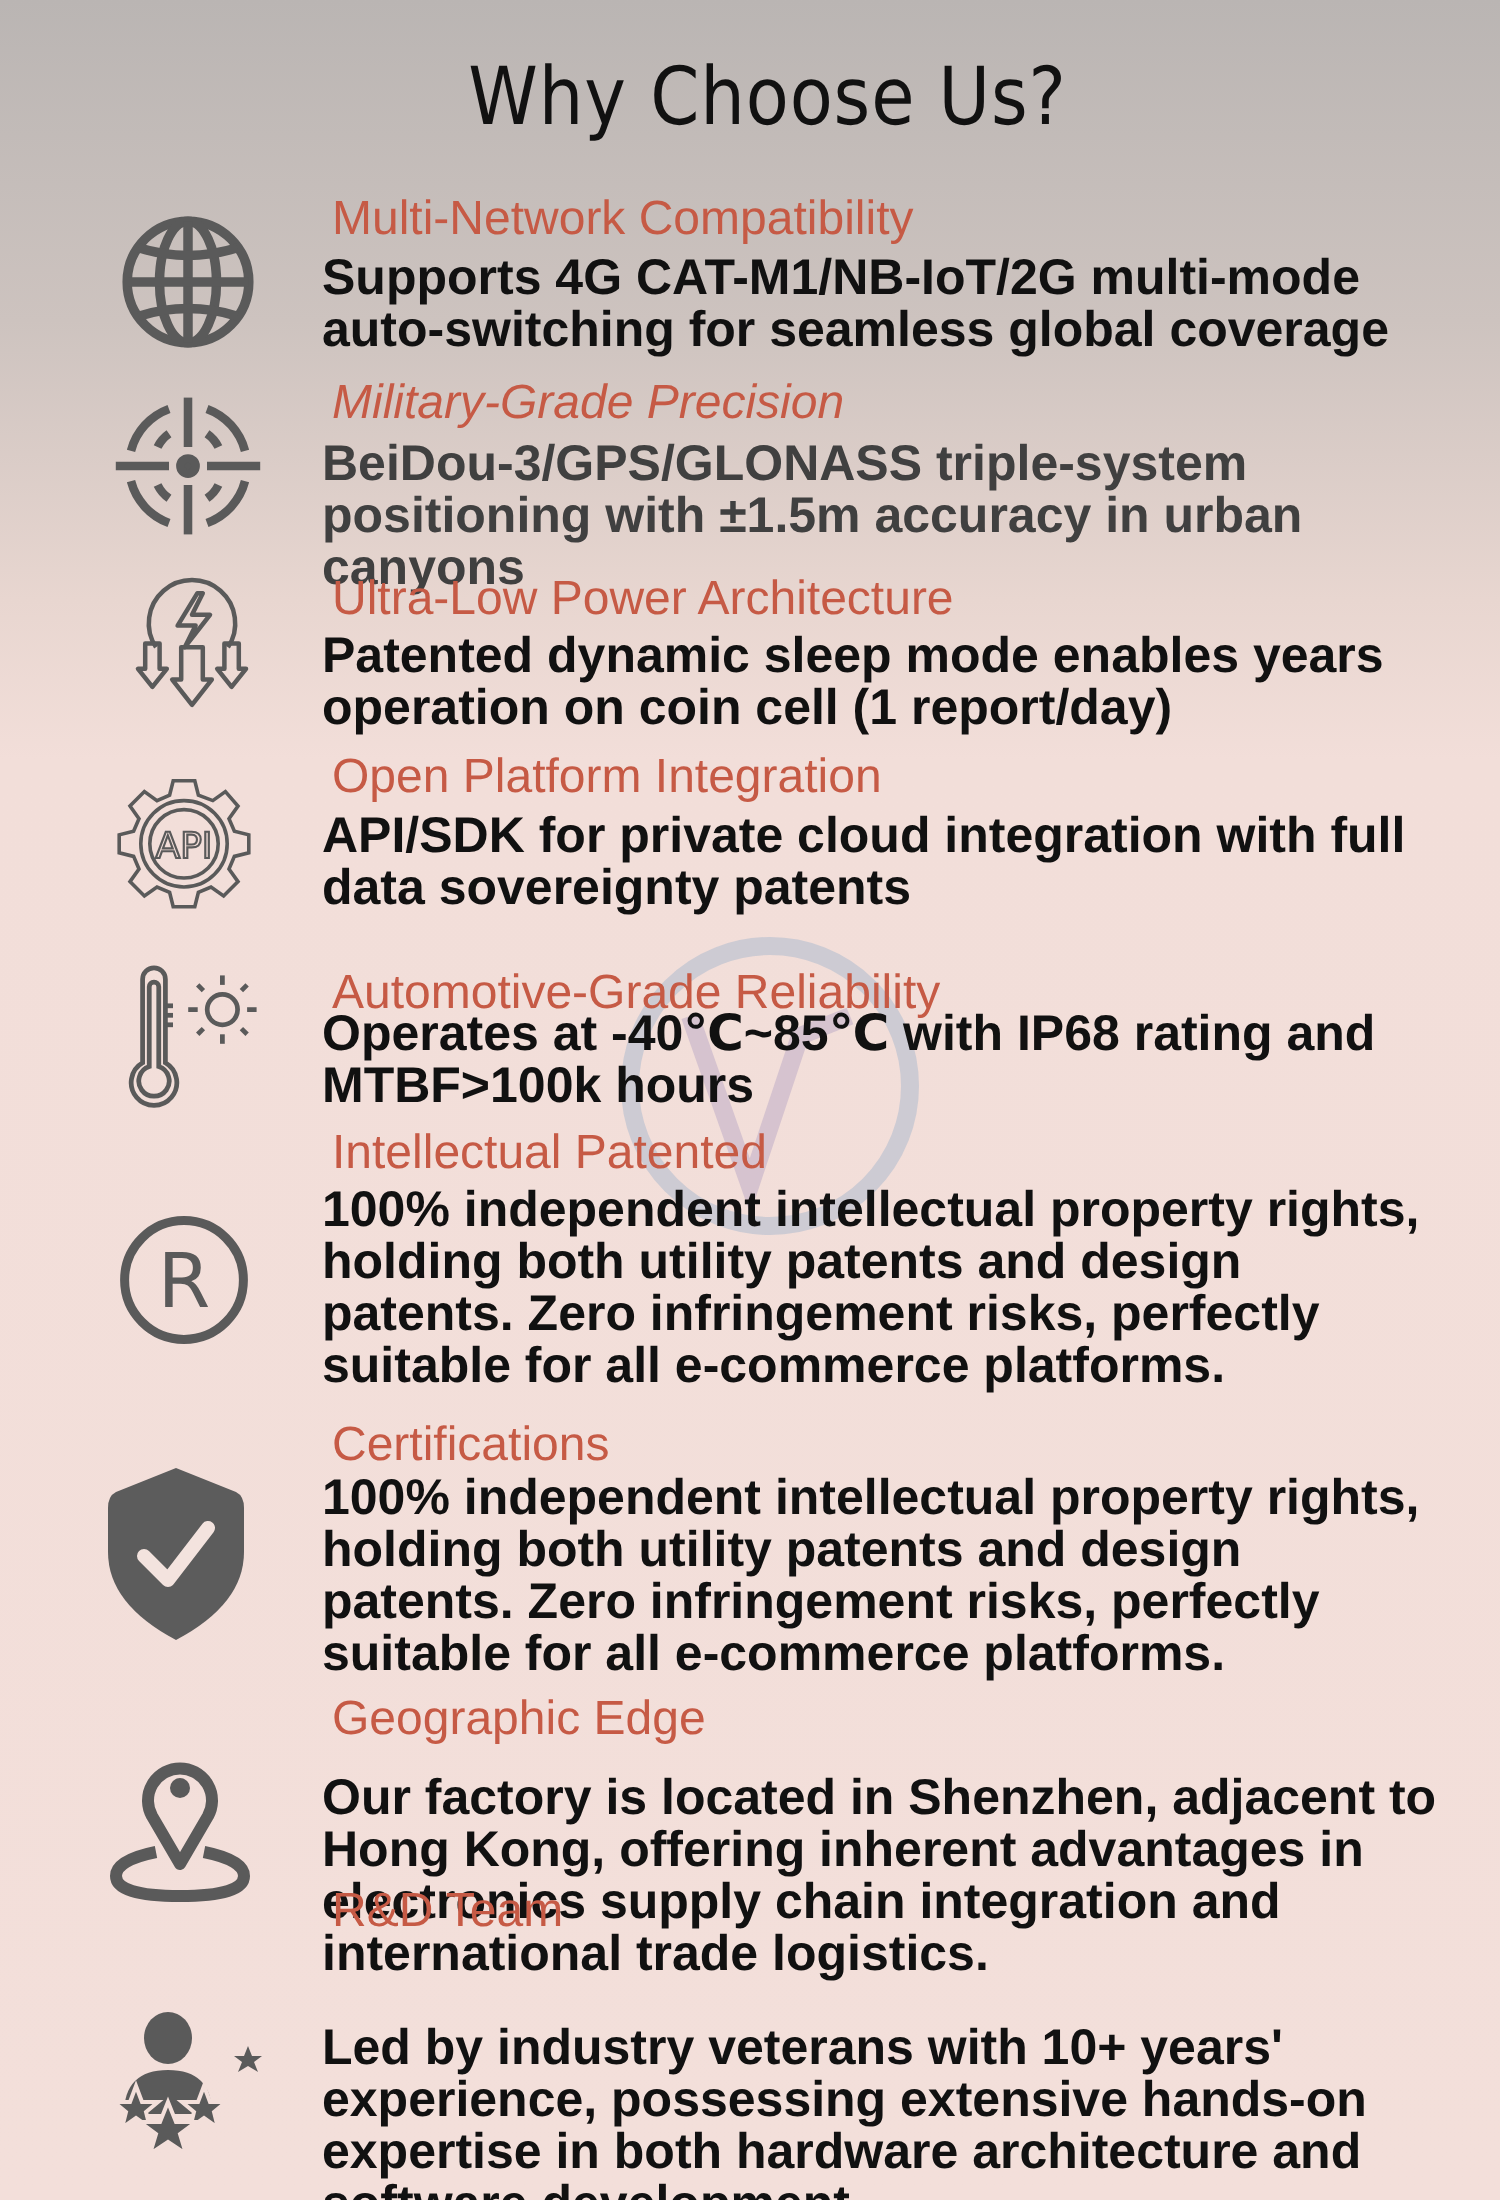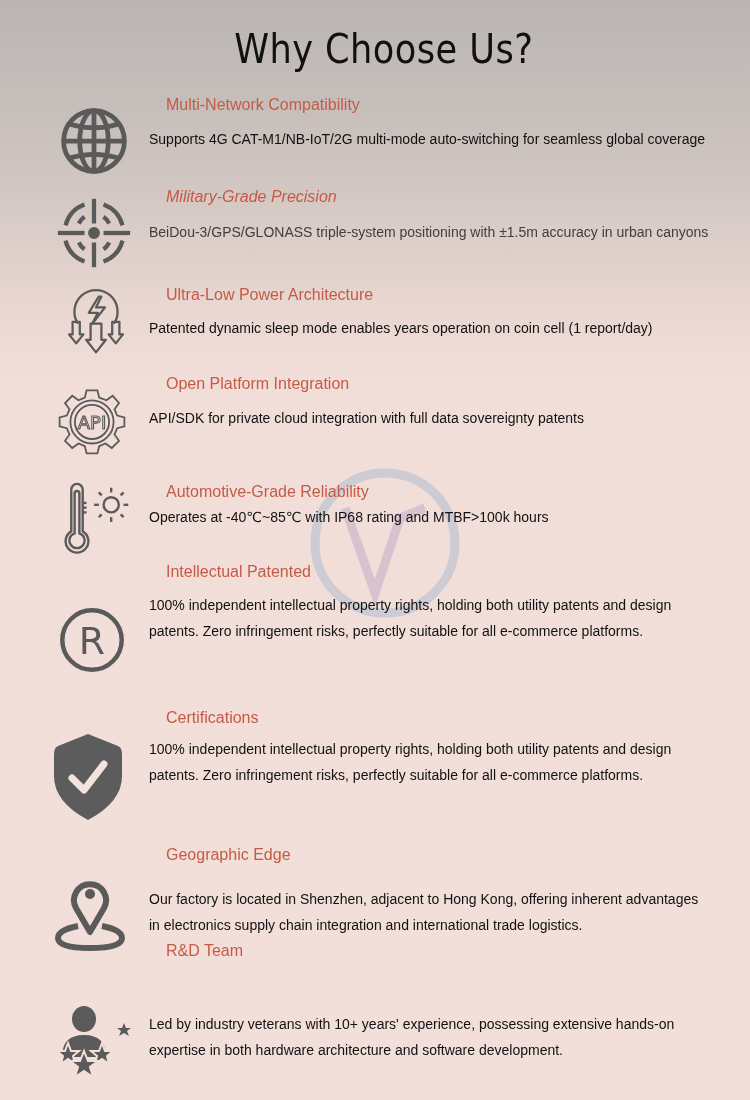--- a/index.html
+++ b/index.html
@@ -10,22 +10,22 @@
   }
   .title {
     position: absolute; left: 0; width: 750px; top: 26px; text-align: center;
     font-family: "DejaVu Sans", sans-serif; font-size: 40px; color: #111;
     letter-spacing: 0.5px; transform: scaleX(0.88); padding-left: 20px; box-sizing: border-box;
   }
   .watermark { position: absolute; left: 305px; top: 463px; width: 160px; height: 160px; }
   .item { position: absolute; left: 0; width: 750px; }
   .icon { position: absolute; width: 80px; height: 80px; }
   .icon svg { width: 100%; height: 100%; display: block; }
-  .head { position: absolute; left: 166px; color: #c65a45; font-size: 16px; white-space: nowrap; }
-  .body { position: absolute; left: 149px; width: 560px; color: #111; font-size: 14px; line-height: 26px; }
+  .head { position: absolute; left: 166px; color: #c65a45; font-size: 24px; white-space: nowrap; }
+  .body { position: absolute; left: 161px; width: 560px; color: #111; font-size: 25px; line-height: 26px; font-weight: bold; }
   .body.light { color: #404040; }
 </style>
 </head>
 <body>
 
 <div class="title">Why Choose Us?</div>
 
 <div class="watermark">
   <svg viewBox="0 0 160 160">
     <circle cx="80" cy="80" r="70" fill="none" stroke="#9fb3cc" stroke-opacity="0.45" stroke-width="9"></circle>

